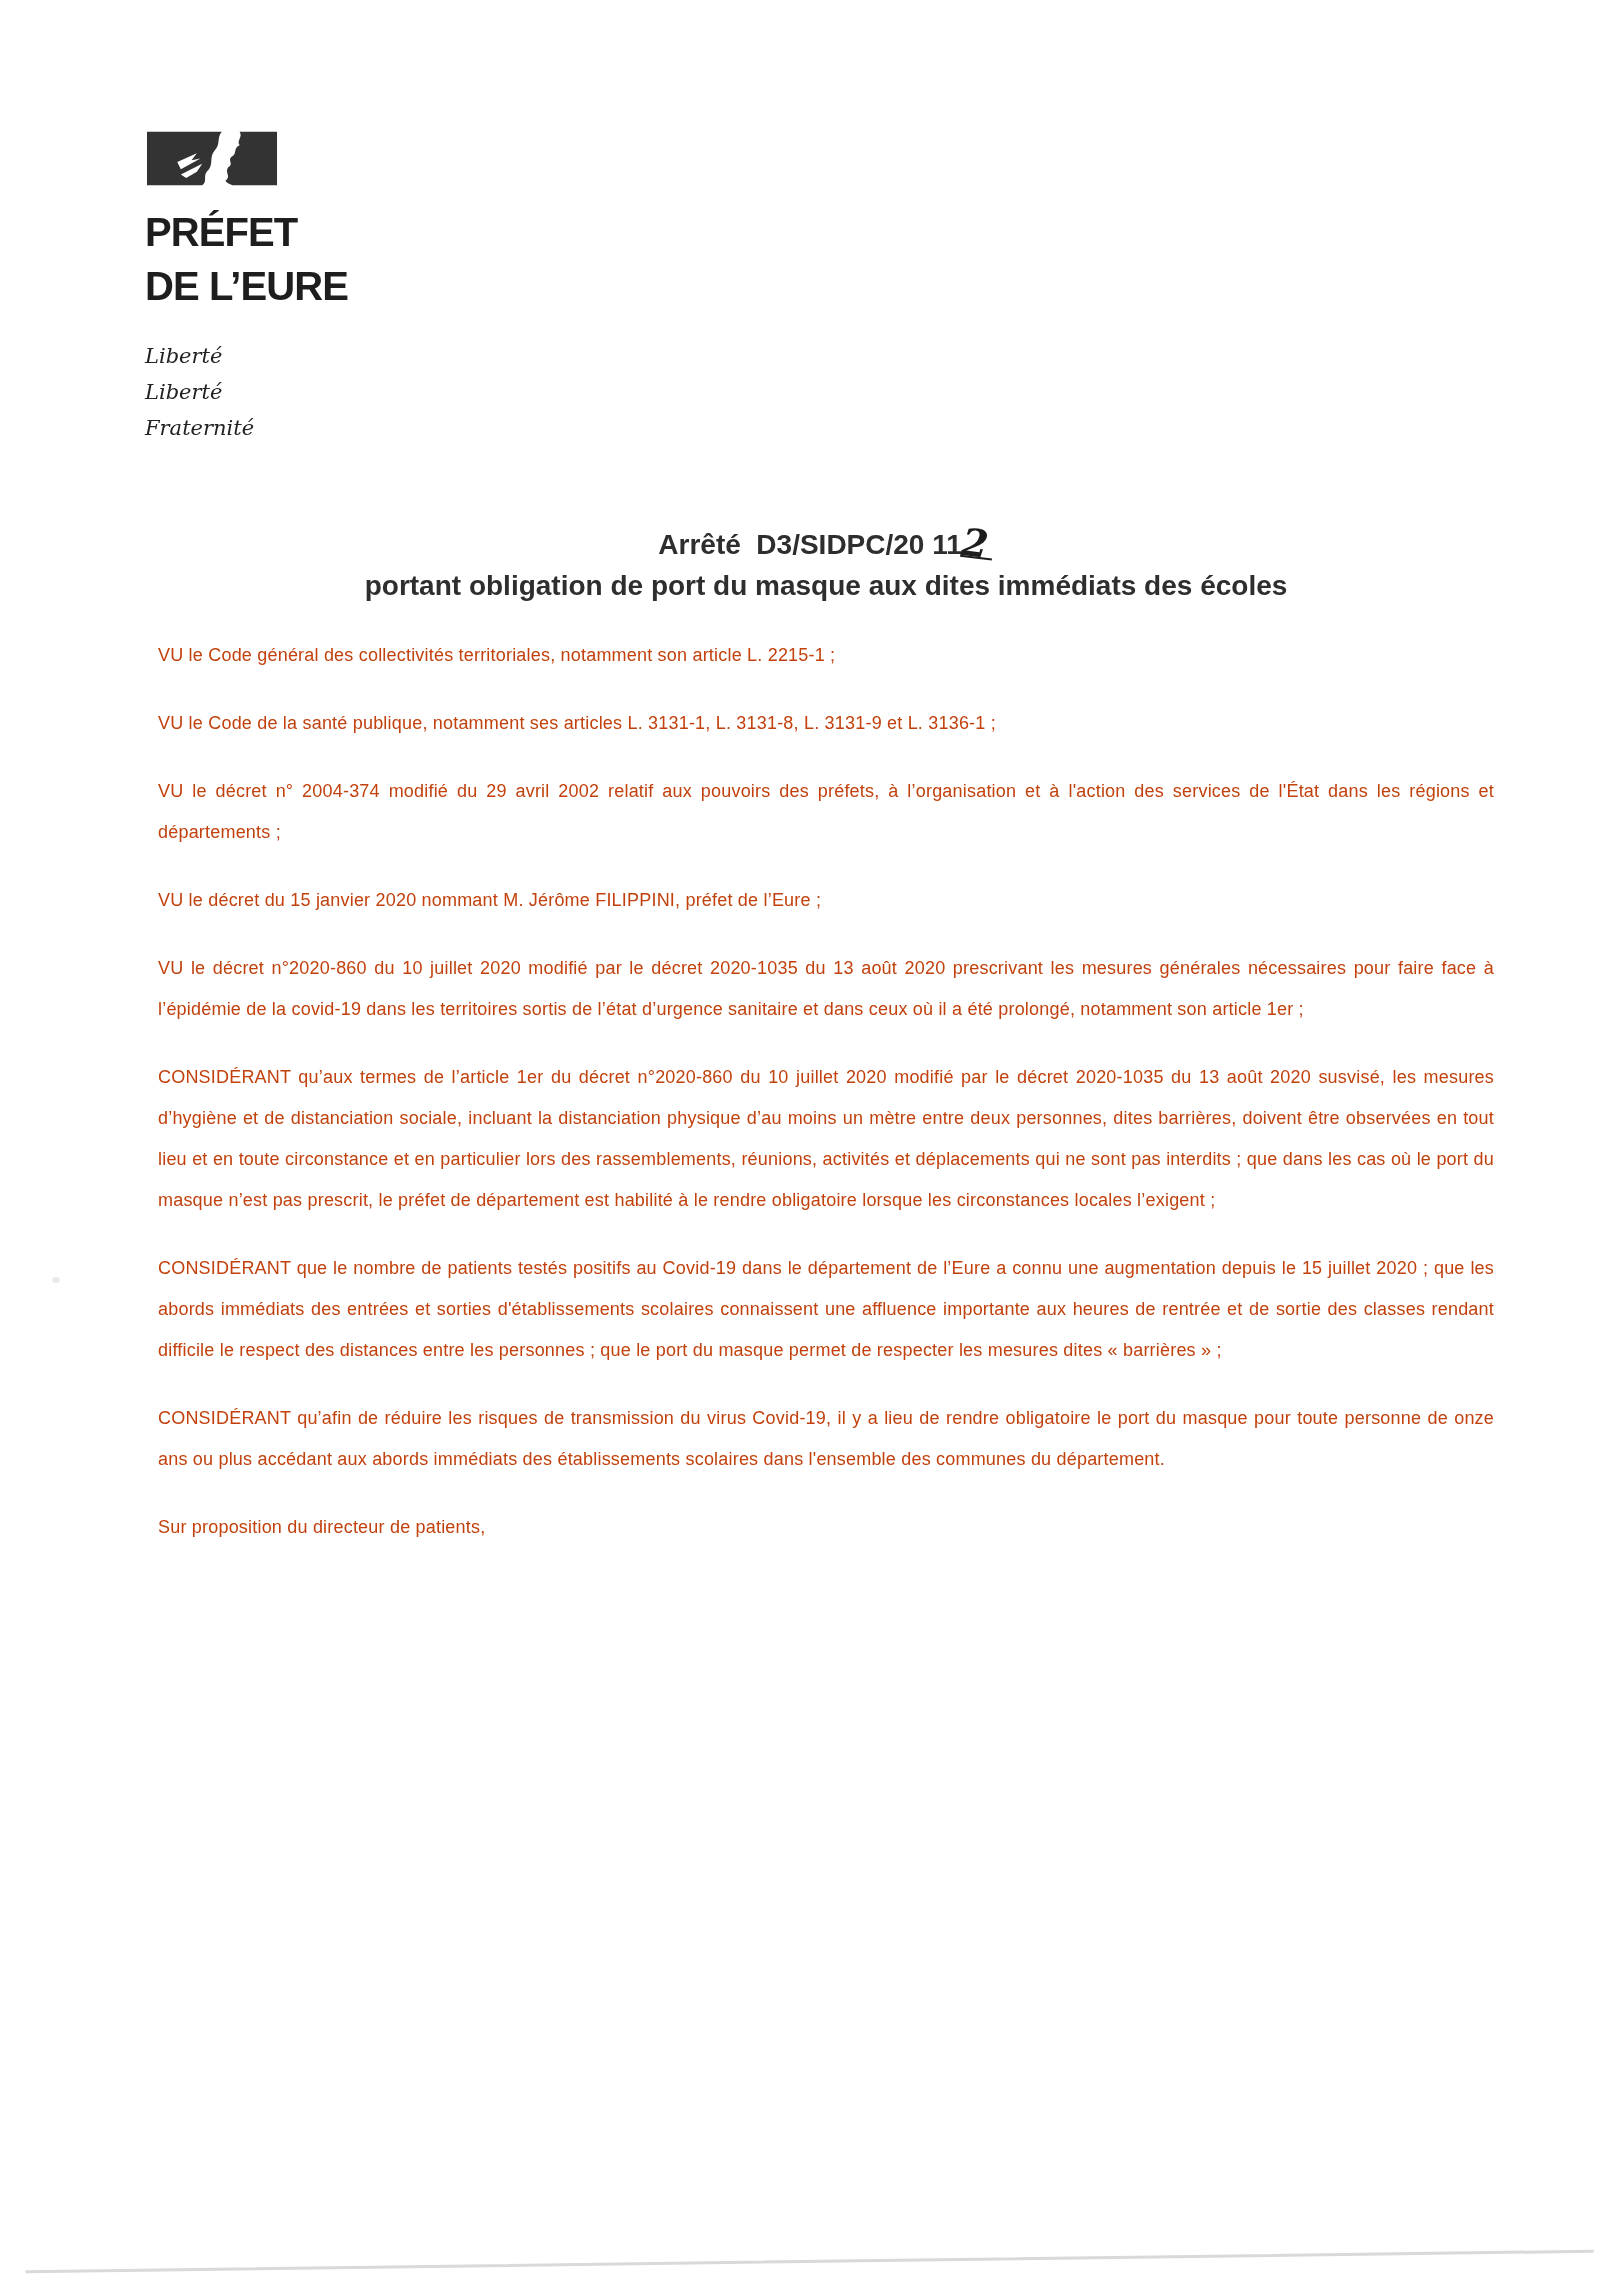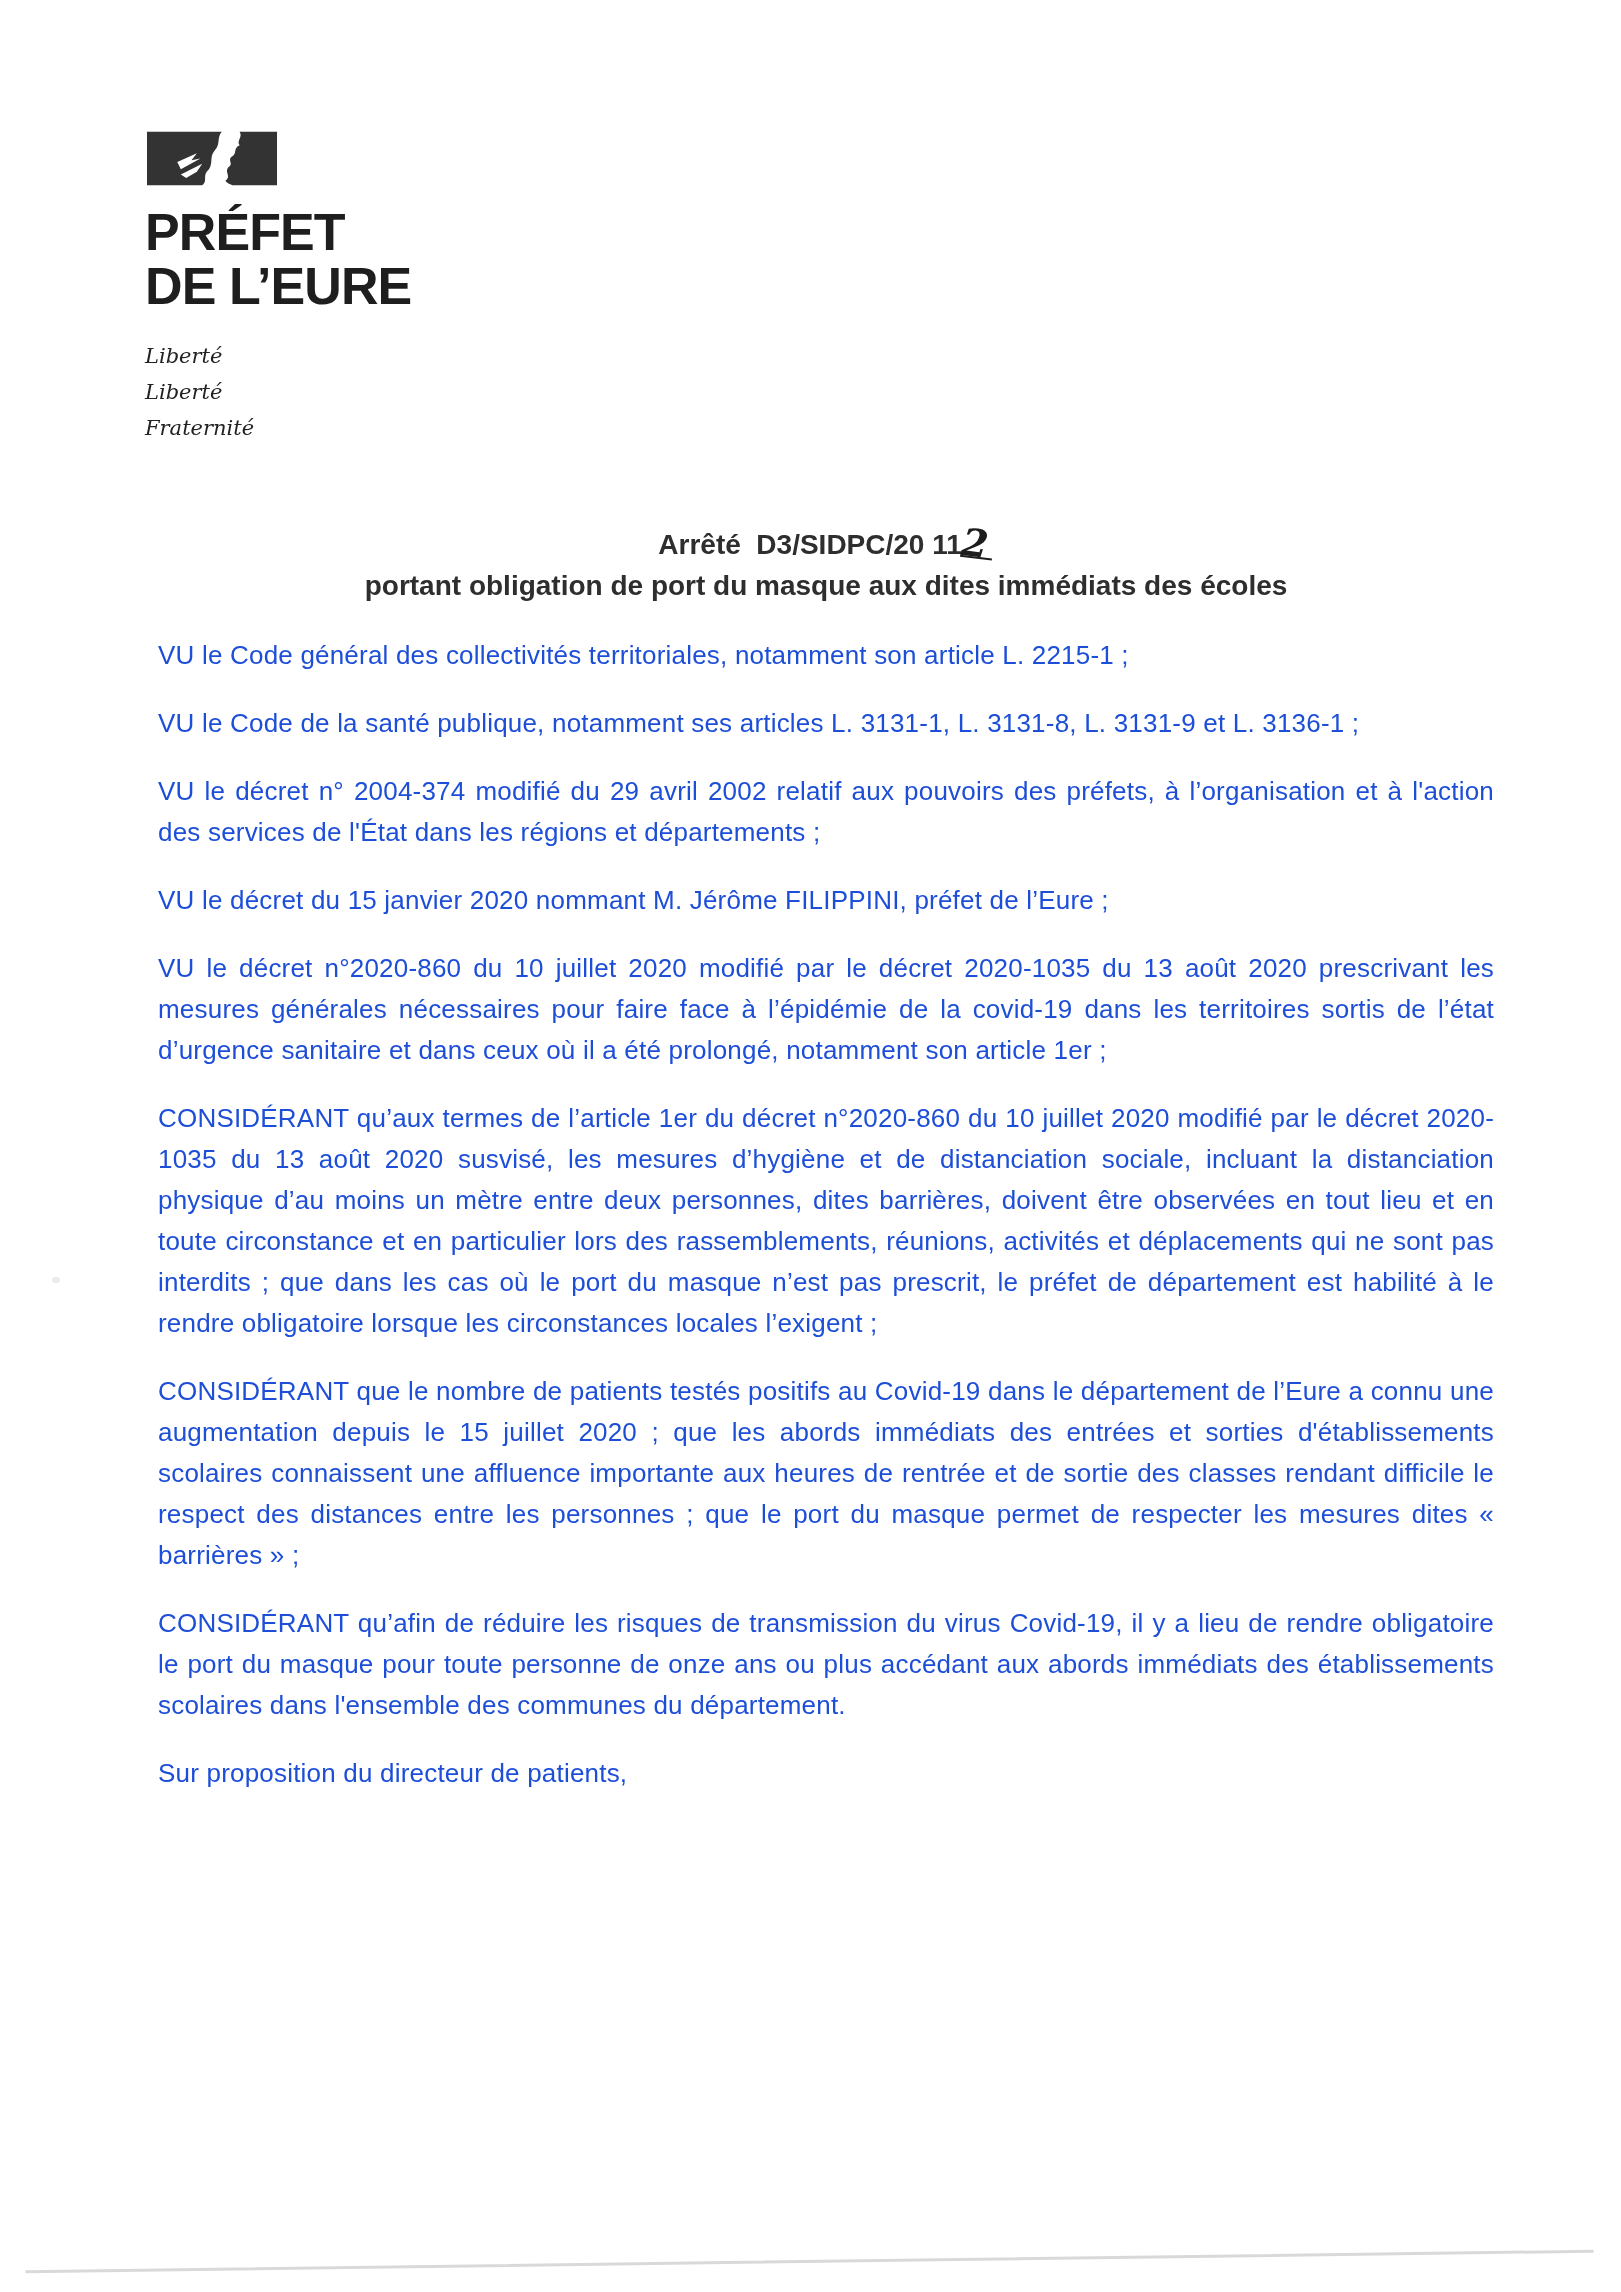--- a/index.html
+++ b/index.html
@@ -25,21 +25,21 @@
     width: 376px;
   }
   .emblem {
     width: 134px;
     height: 57px;
     display: block;
   }
   .institution {
     margin-top: 18px;
     font-weight: 700;
-    font-size: 52px;
+    font-size: 40px;
     line-height: 54px;
     letter-spacing: -0.9px;
     color: #1e1e1e;
   }
   .motto {
     margin-top: 25px;
     font-family: "DejaVu Serif", serif;
     font-style: italic;
     font-size: 21px;
     line-height: 36px;
@@ -83,25 +83,25 @@
     font-weight: 700;
     font-size: 38px;
     line-height: 27px;
     color: #1d1d1d;
     transform: rotate(7deg) translateY(2.7px);
     border-bottom: 2.7px solid #1d1d1d;
     padding-right: 5.4px;
   }
   .paragraphs p {
     margin: 0 0 27px 0;
-    font-size: 26px;
+    font-size: 18px;
     line-height: 41px;
     letter-spacing: 0.2px;
     text-align: justify;
-    color: #1d4ed8;
+    color: #c2410c;
   }
 
   
   .scan-edge-line {
     position: absolute;
     left: 25px;
     top: 2260px;
     width: 1569px;
     height: 2.7px;
     background: #d9d9d9;

